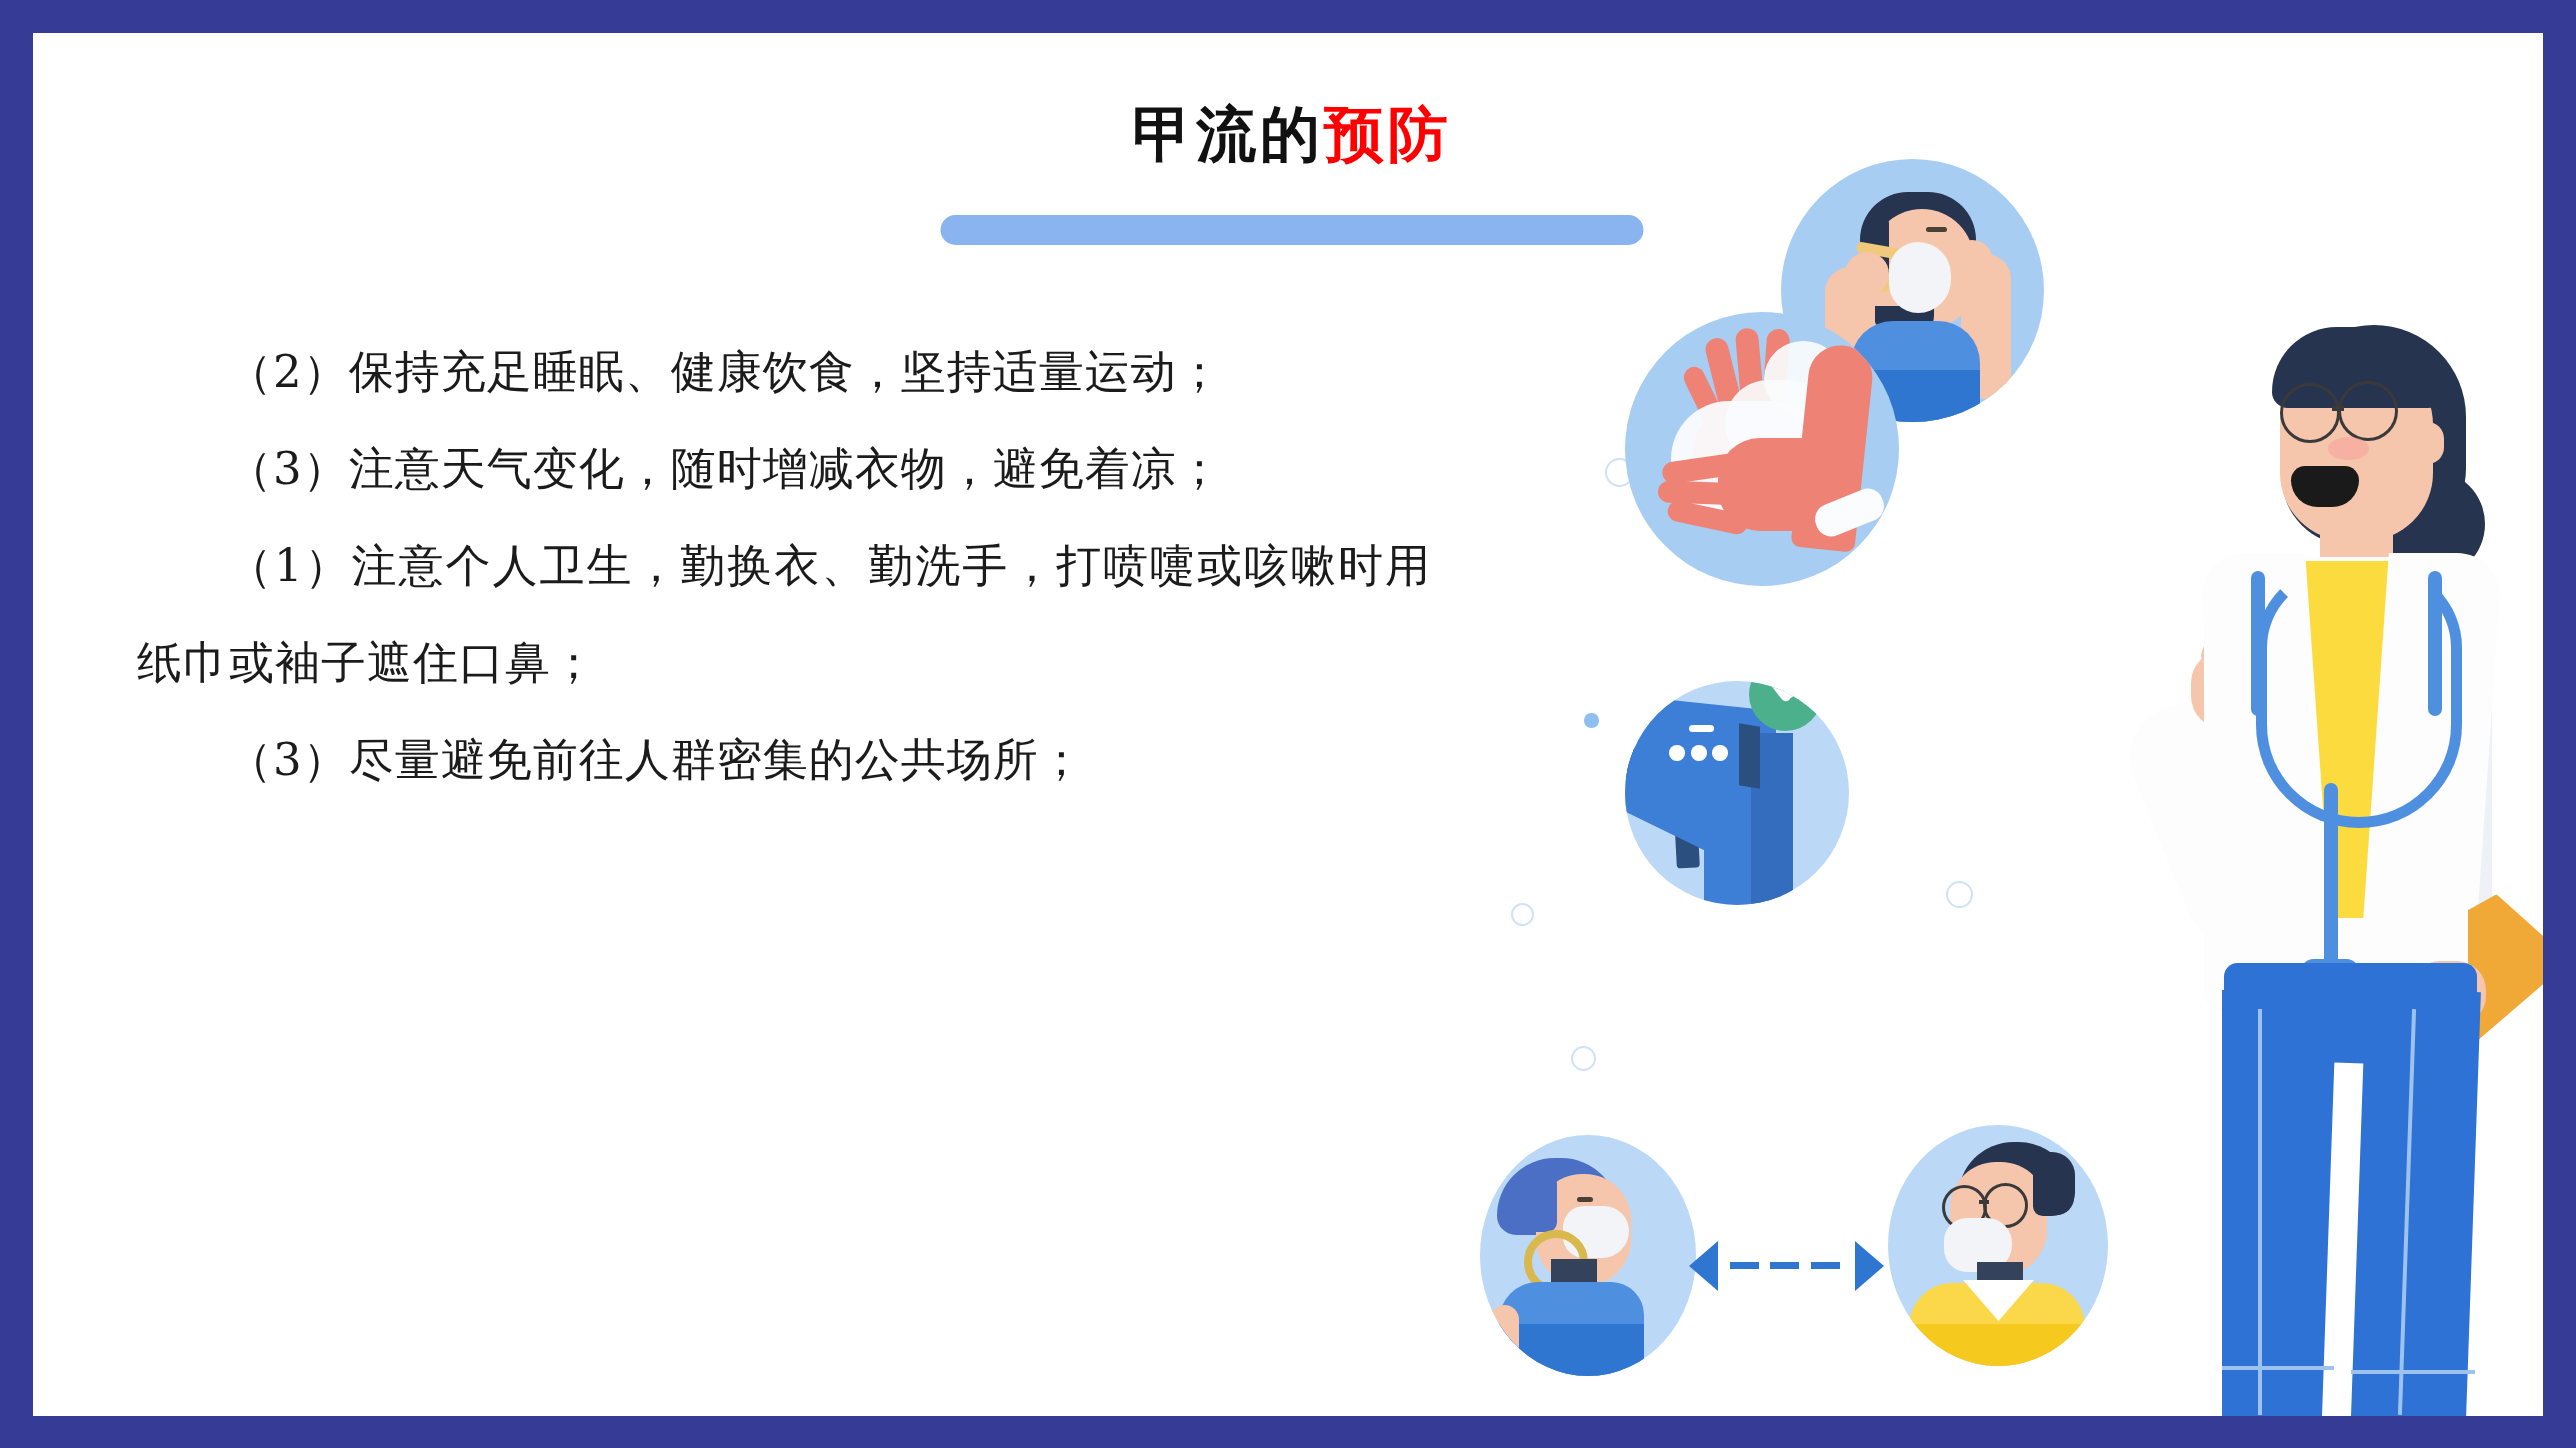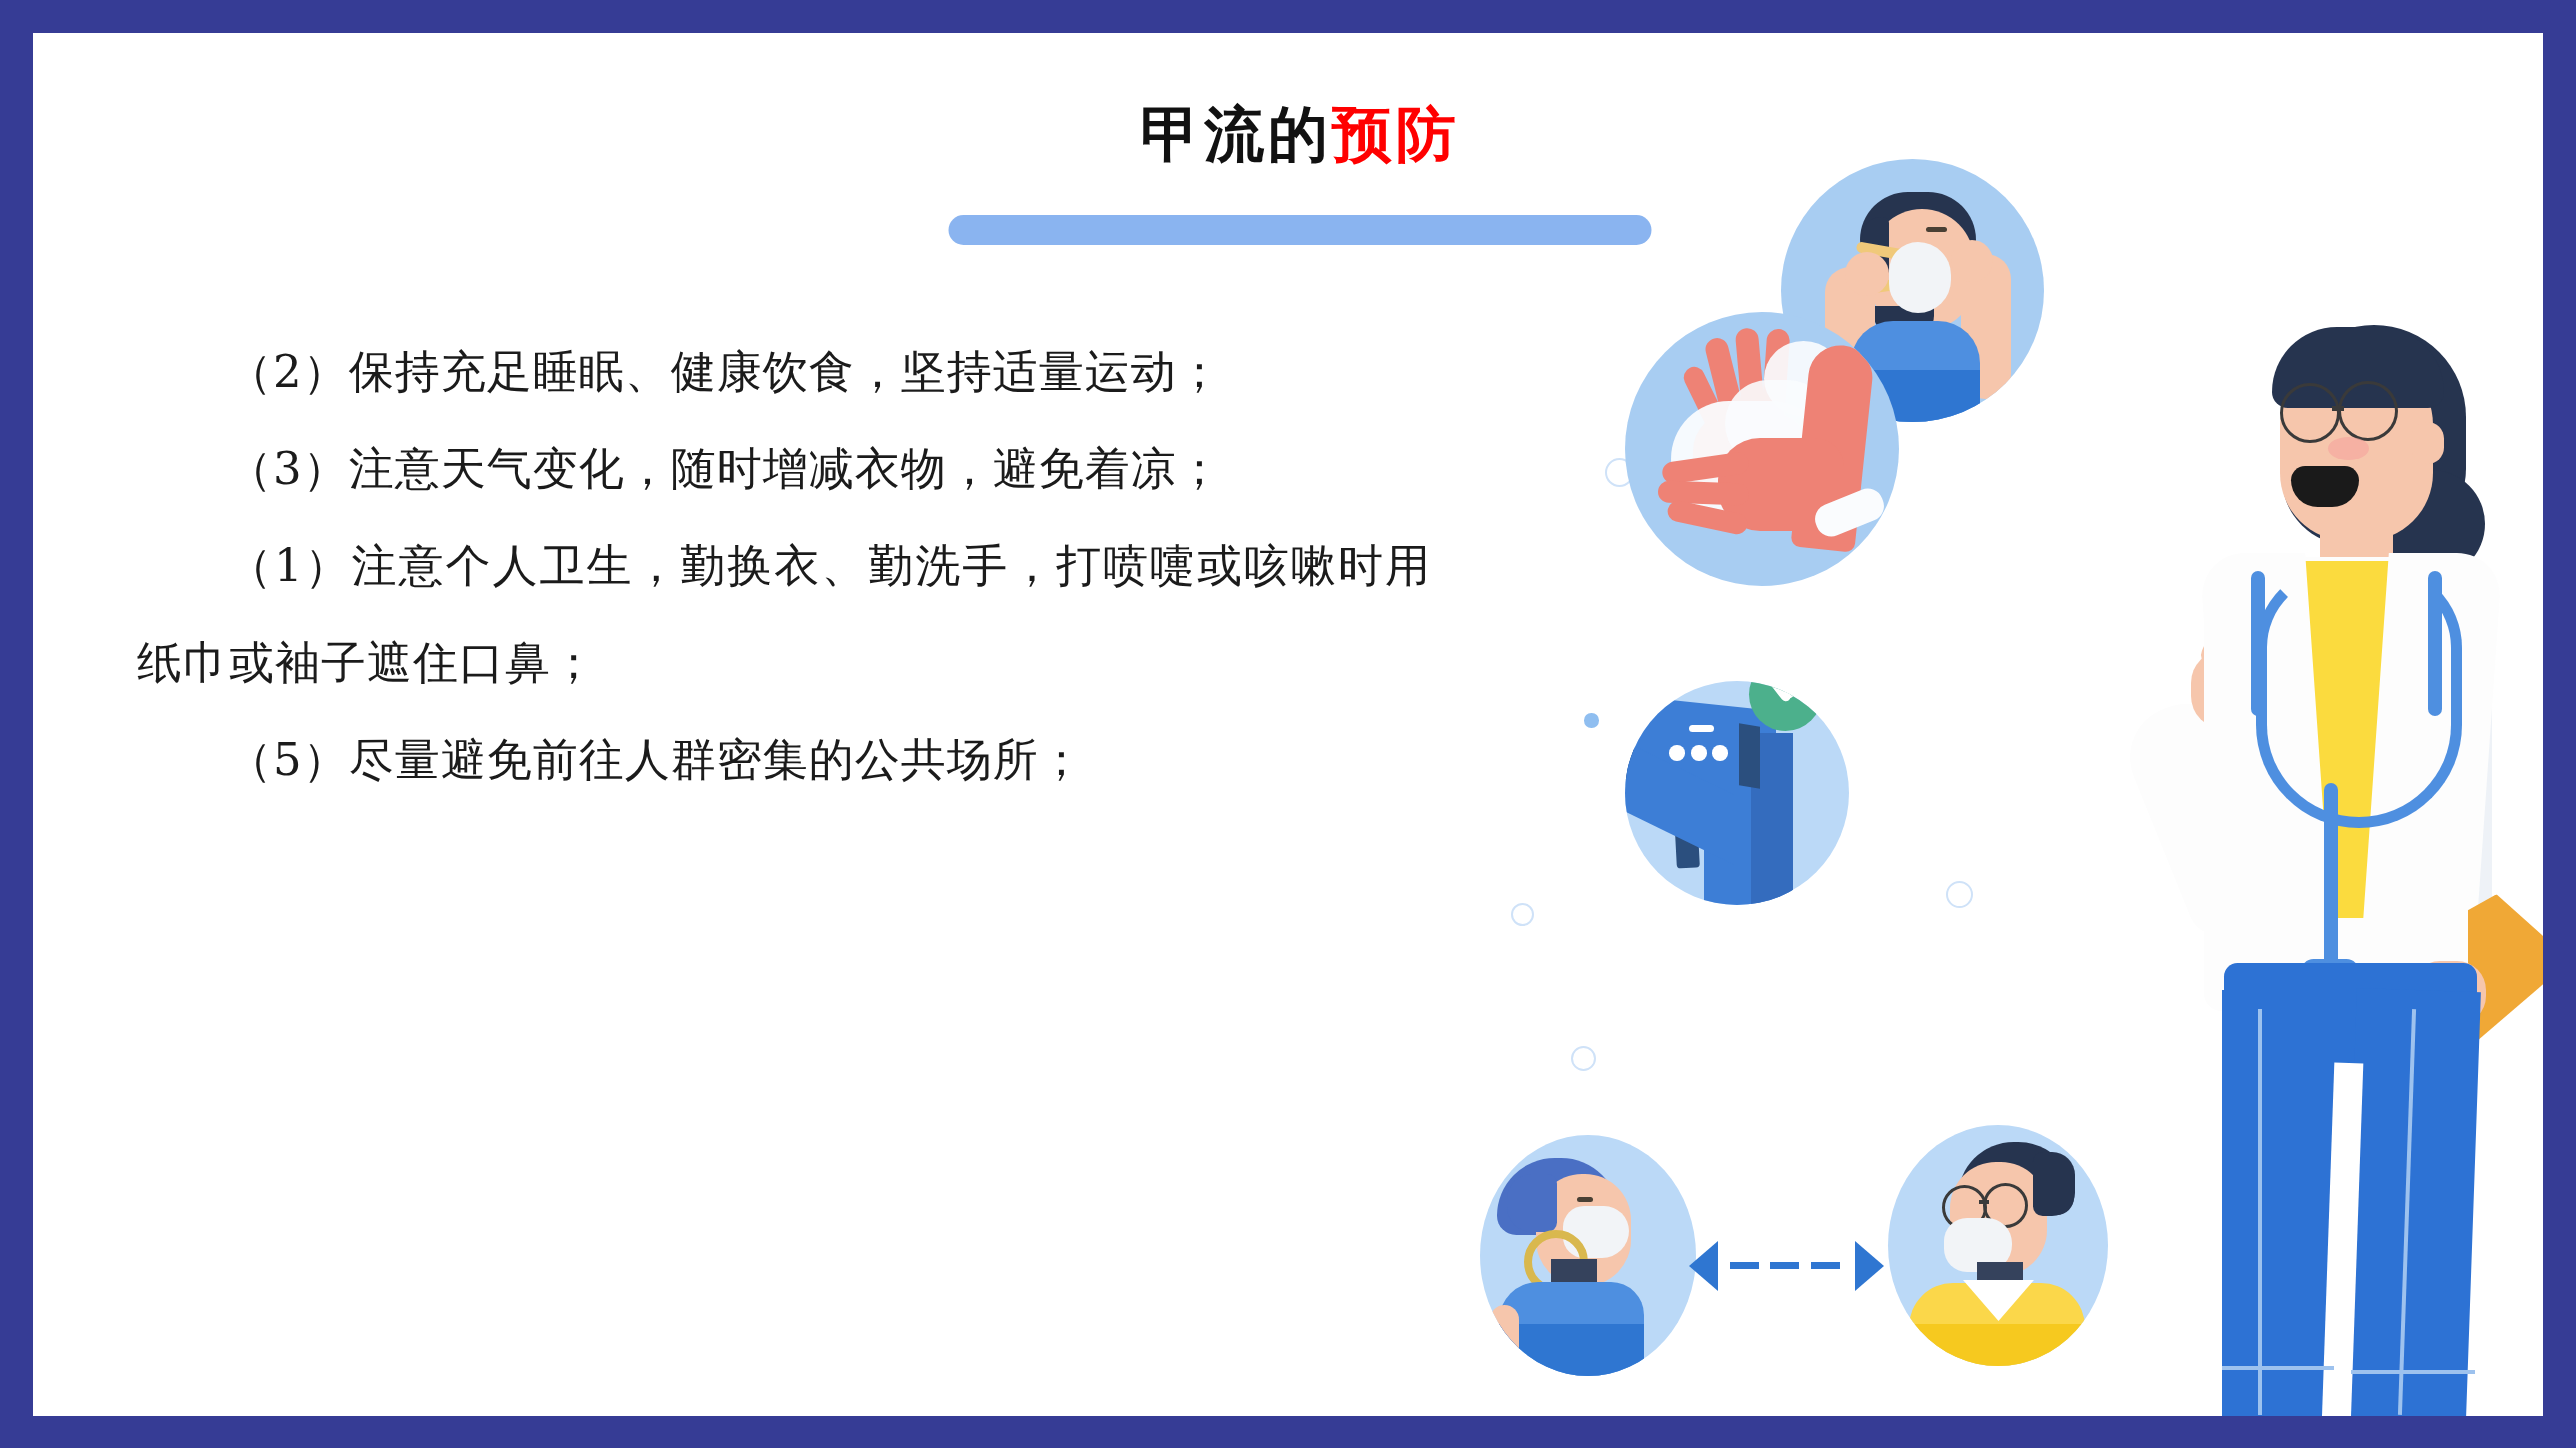--- a/index.html
+++ b/index.html
@@ -27,21 +27,21 @@
   #slide-inner {
     position: absolute;
     inset: 0;
     background: #ffffff;
     overflow: hidden;
   }
 
   
   #title-block {
     position: absolute;
-    left: 12px;
+    left: 4px;
     top: 68px;
     width: 100%;
     text-align: center;
     pointer-events: none;
   }
   #title-bar {
     position: absolute;
     left: 50%;
     top: 114px;
     transform: translateX(-50%);
@@ -159,21 +159,21 @@
       <div id="title-bar"></div>
       <div id="title-text">
         <span class="title-main">甲流的</span><span class="title-accent">预防</span>
       </div>
     </div>
 
     <div id="body-text">
       <p class="para">（2）保持充足睡眠、健康饮食，坚持适量运动；</p>
       <p class="para">（3）注意天气变化，随时增减衣物，避免着凉；</p>
       <p class="para">（1）注意个人卫生，勤换衣、勤洗手，打喷嚏或咳嗽时用纸巾或袖子遮住口鼻；</p>
-      <p class="para">（5）尽量避免前往人群密集的公共场所；</p>
+      <p class="para">（3）尽量避免前往人群密集的公共场所；</p>
     </div>
 
     <div id="art">
 
       <div class="abs deco-ring" style="left:406px; top:169px; width:27px; height:27px;"></div>
       <div class="abs deco-ring" style="left:239px; top:299px; width:25px; height:25px;"></div>
       <div class="abs deco-dot" style="left:344px; top:288px; width:19.3px; height:19.3px;"></div>
       <div class="abs deco-dot" style="left:218px; top:554px; width:14.5px; height:14.5px;"></div>
       <div class="abs deco-ring" style="left:345px; top:633px; width:33px; height:33px;"></div>
       <div class="abs deco-ring" style="left:145px; top:744px; width:19.3px; height:19.3px;"></div>

